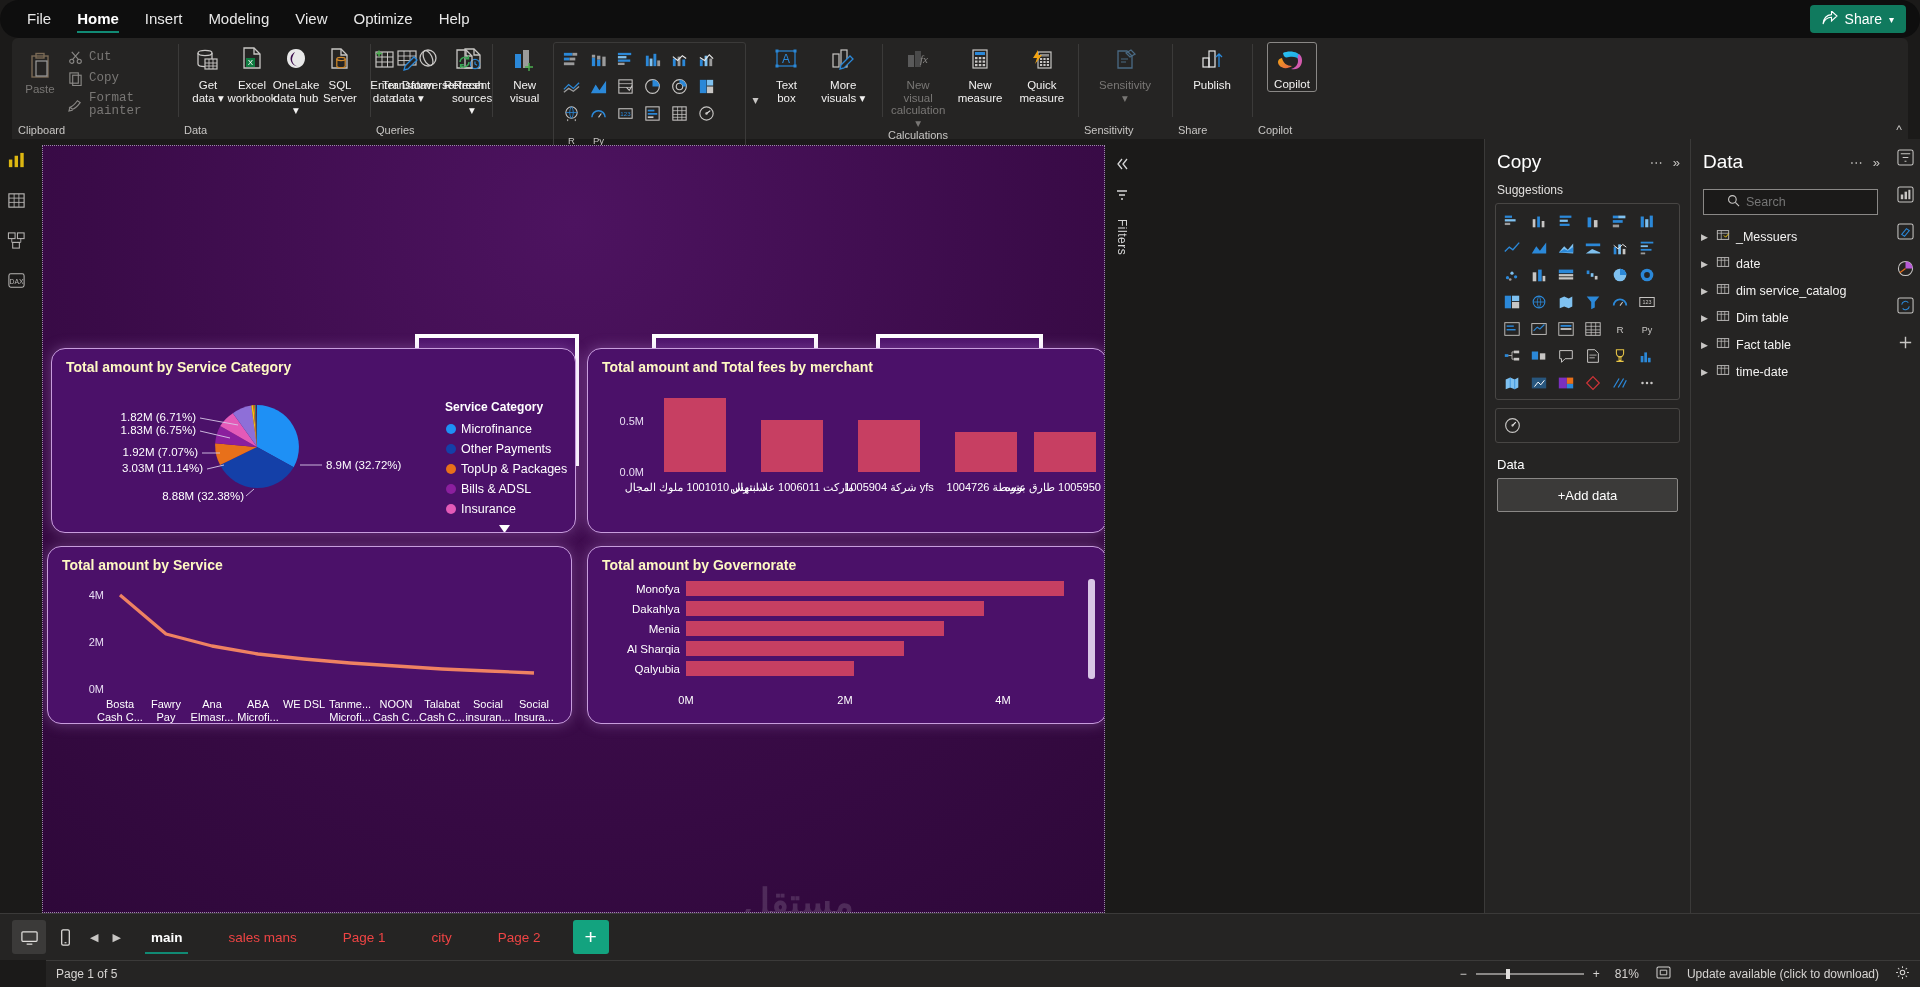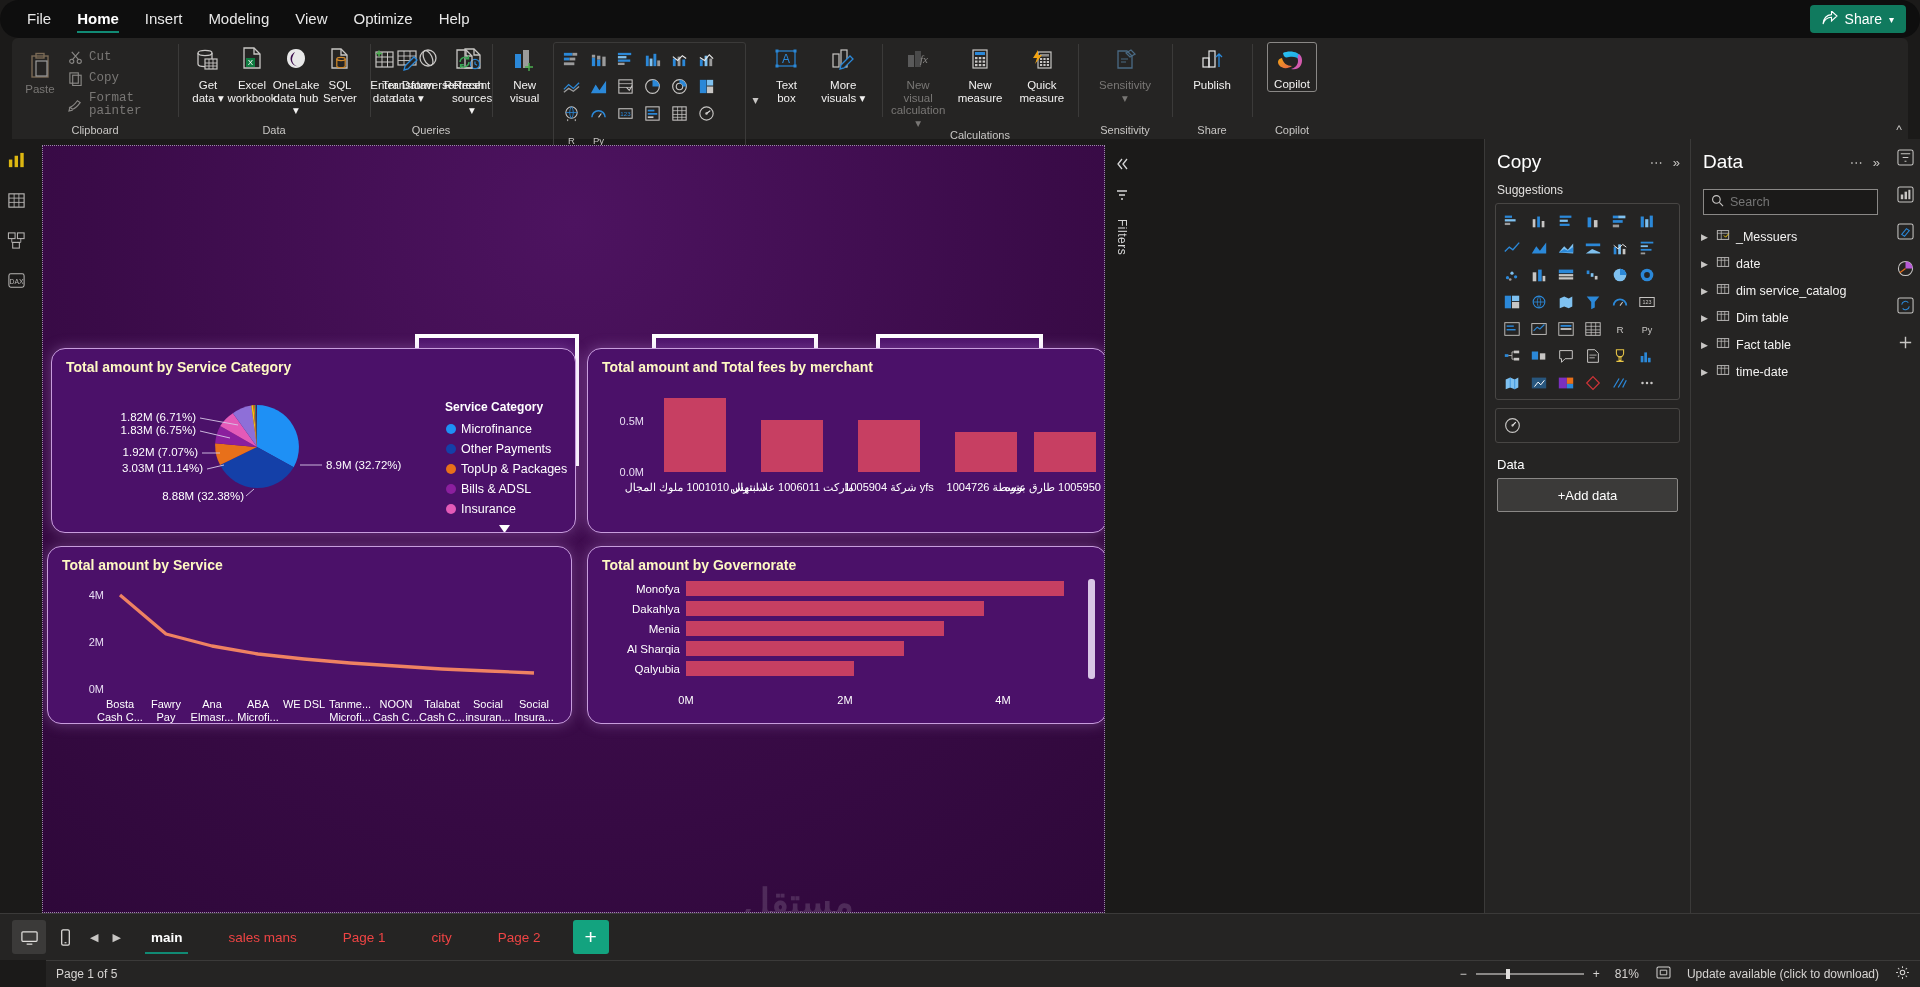--- a/index.html
+++ b/index.html
@@ -18,21 +18,21 @@
   .share-btn {
      position:absolute; right:14px; top:5px; height:28px;
      background:#107a5e; color:#fff; border-radius:4px; display:flex; align-items:center;
      gap:7px; padding:0 12px; font-size:14px; cursor:pointer;
   }
   
   .ribbon { height:101px; background:#252423; margin:0 12px; border-radius:6px 6px 0 0; display:flex; position:relative; }
   .rgroup { display:flex; flex-direction:column; justify-content:space-between; position:relative; padding:4px 6px 0 6px; }
   .rgroup + .rgroup::before { content:""; position:absolute; left:0; top:6px; bottom:22px; width:1px; background:#3b3a39; }
   .rrow { display:flex; align-items:flex-start; flex:1; }
-  .rlabel { text-align:center; font-size:11px; color:#c8c6c4; padding-bottom:3px; }
+  .rlabel { font-size:11px; color:#c8c6c4; padding-bottom:3px; }
   .btn { display:flex; flex-direction:column; align-items:center; justify-content:flex-start;
          padding:4px 6px 0 6px; min-width:44px; cursor:pointer; border-radius:3px; }
   .btn .bl { font-size:11.5px; line-height:12.5px; text-align:center; color:#f3f2f1; margin-top:3px; max-width:72px; }
   .btn.dim .bl { color:#797775; }
   .btn.small { flex-direction:row; align-items:center; gap:6px; min-width:0; padding:2px 6px;font-family:Liberation Mono, monospace; }
   .btn.small .bl { margin-top:0; text-align:left; font-size:12.5px; }
   .ico { display:flex; align-items:center; justify-content:center; }
   .vizgal { border:1px solid #3b3a39; border-radius:3px; padding:3px 4px; display:flex; flex-wrap:wrap; width:256px; align-content:flex-start; gap:1px; }
   .vizgal .v { width:26px; height:26px; display:flex; align-items:center; justify-content:center; border-radius:2px; cursor:pointer;}
   .galchev { align-self:center; color:#c8c6c4; font-size:12px; padding:0 4px; cursor:pointer;}
@@ -78,21 +78,21 @@
   .pane-hd .pt { font-size:19px; color:#fff; }
   .pane-hd .pa { display:flex; gap:10px; color:#c8c6c4; font-size:13px; cursor:pointer; }
   .suggest-lbl { font-size:12px; color:#e1dfdd; padding:2px 12px 6px 12px; }
   .sugg-box { margin:0 10px; border:1px solid #484644; border-radius:3px; padding:4px 3px; display:flex; flex-wrap:wrap; gap:2px; }
   .sugg-box .v { width:25px; height:25px; display:flex; align-items:center; justify-content:center; cursor:pointer;border-radius:2px; }
   .sugg-box2 { margin:8px 10px 0 10px; border:1px solid #484644; border-radius:3px; padding:4px; }
   .data-lbl { font-size:13px; color:#fff; padding:14px 12px 6px 12px;}
   .adddata { margin:0 12px; height:34px; border:1px solid #8a8886; background:#3b3a39; color:#fff;
              display:flex; align-items:center; justify-content:center; font-size:13px; cursor:pointer;border-radius:2px; }
   .searchbox { margin:8px 12px 0 12px; height:26px; border:1px solid #8a8886; background:#1b1a19;
-               display:flex; align-items:center; gap:6px; padding:0 7px; }
+               display:flex; align-items:center; gap:6px; padding:0 23px; }
   .searchbox input { background:transparent; border:0; outline:0; color:#e1dfdd; font-size:12.5px; width:100%; font-family:inherit;}
   .fieldrow { display:flex; align-items:center; gap:6px; padding:5px 10px; font-size:12.5px; color:#f3f2f1; cursor:pointer;}
   .chev { color:#c8c6c4; font-size:9px; width:9px; }
   .farrail { width:30px; background:#252423; display:flex; flex-direction:column; align-items:center; padding-top:10px; gap:17px; }
   .farrail .fi { cursor:pointer; }
 
   
   .pagetabs { height:47px; background:#252423; display:flex; align-items:center; padding-left:12px; gap:2px; position:relative; border-top:1px solid #3b3a39;}
   .ptab { height:47px; display:flex; align-items:center; padding:0 22px; font-size:13.5px; color:#ef4444; cursor:pointer; position:relative; }
   .ptab.active { color:#fff; font-weight:bold; }

